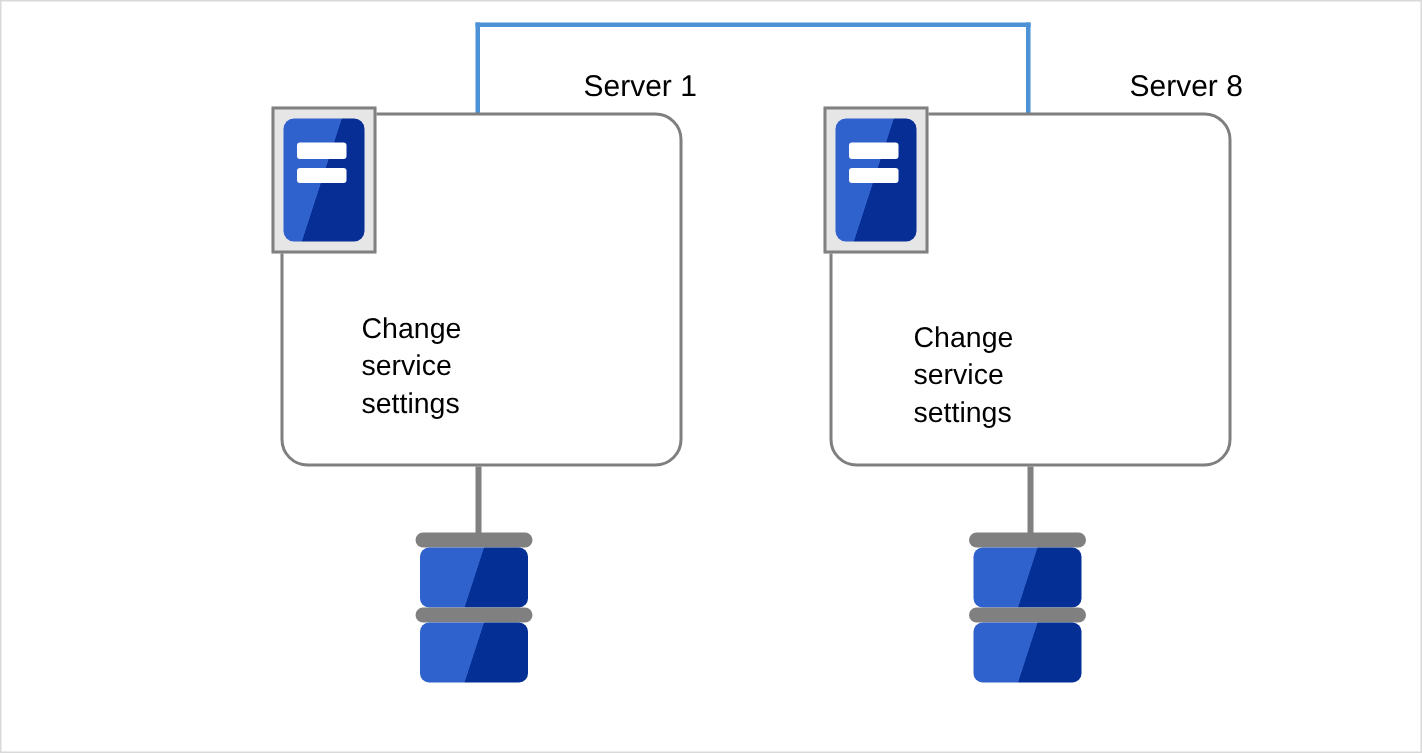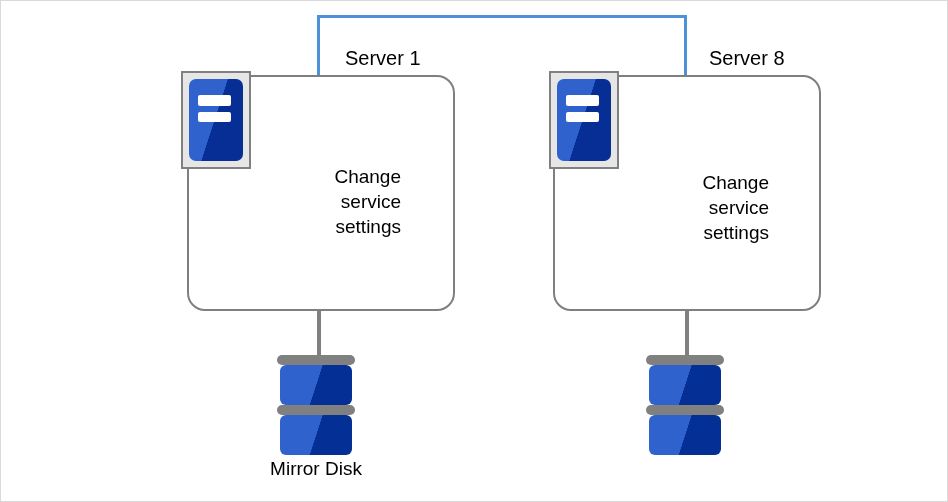--- a/index.html
+++ b/index.html
@@ -36,28 +36,30 @@
     background: #ffffff;
     border: 2px solid #7f7f7f;
     border-radius: 18px;
   }
   .server-title {
     position: absolute;
     font-size: 20px;
     color: #000000;
     white-space: nowrap;
     line-height: 1;
+    margin-left: 44px;
   }
   .server-text {
     position: absolute;
     font-size: 19px;
     color: #000000;
     line-height: 25px;
-    text-align: right;
+    text-align: left;
     white-space: pre-line;
+    margin-top: 43px;
   }
 
   
   .srv-icon {
     position: absolute;
     box-sizing: border-box;
     background: #e6e6e6;
     border: 2px solid #808080;
     padding: 6px;
   }
@@ -140,21 +142,20 @@
 
   <div class="stem" style="left:316px; top:310px; height:46px;"></div>
 
   <div class="disk" style="left:276px; top:354px; width:78px; height:106px;">
     <div class="disk-pill" style="top:0px;"></div>
     <div class="disk-body" style="top:10px;"></div>
     <div class="disk-pill" style="top:50px;"></div>
     <div class="disk-body" style="top:60px;"></div>
   </div>
 
-  <div class="disk-label" style="left:216px; top:458px; width:198px;">Mirror Disk</div>
 
   <div class="server-title" style="left:708px; top:47px;">Server 8</div>
 
   <div class="server-box" style="left:552px; top:74px; width:268px; height:236px;"></div>
 
   <div class="srv-icon" style="left:548px; top:70px; width:70px; height:98px;">
     <div class="srv-icon-inner">
       <div class="srv-bar b1"></div>
       <div class="srv-bar b2"></div>
     </div>

